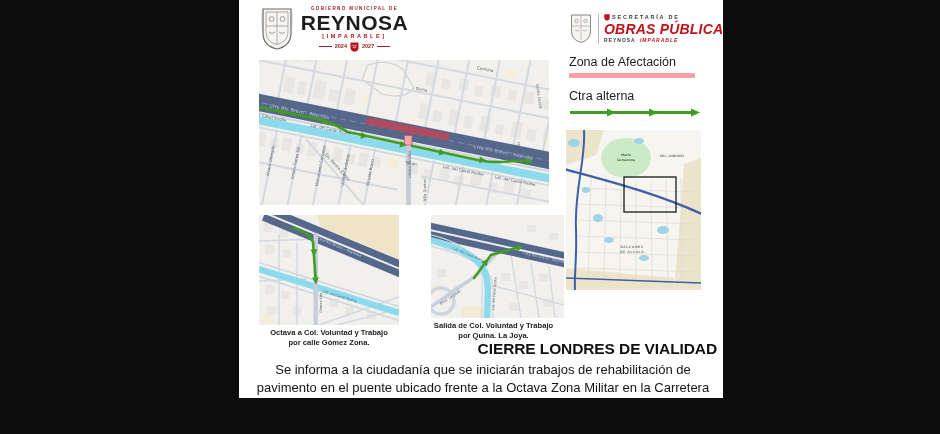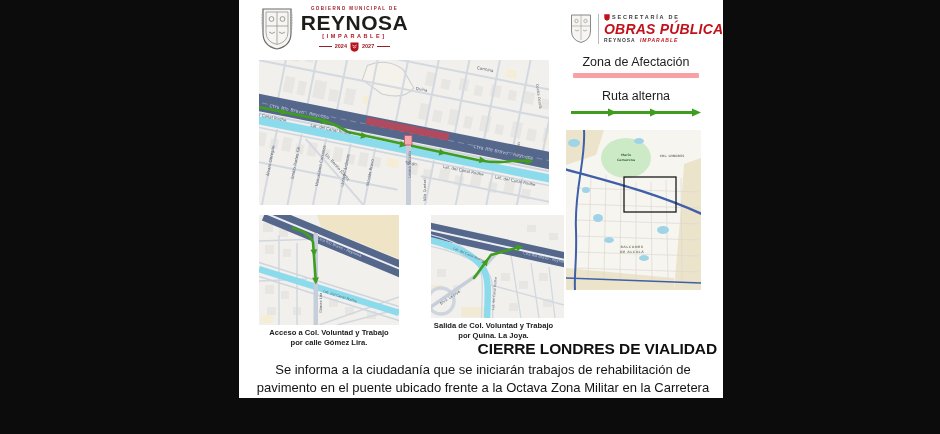--- a/index.html
+++ b/index.html
@@ -22,21 +22,21 @@
   .sec-arms{width:24px;height:32px;flex:0 0 auto;}
   .sec-div{width:1px;height:30px;background:#b9b9b9;flex:0 0 auto;}
   .sec-text{display:flex;flex-direction:column;line-height:1.15;}
   .sec-l1{font-size:5.5px;letter-spacing:1.8px;font-weight:700;color:#3b3b3b;white-space:nowrap;display:flex;align-items:center;gap:2px;}
   .sec-l2{font-size:14px;font-weight:800;font-style:italic;color:#c1121c;letter-spacing:.2px;white-space:nowrap;}
   .sec-l3{font-size:5px;font-weight:700;letter-spacing:1px;white-space:nowrap;margin-top:1px;}
   .sec-l3 .b1{color:#3b3b3b;}
   .sec-l3 .b2{color:#c1121c;font-style:italic;margin-left:2px;}
 
   
-  .legend{position:absolute;left:330px;top:55px;width:134px;display:flex;flex-direction:column;align-items:center;}
+  .legend{position:absolute;left:330px;top:55px;width:134px;display:flex;flex-direction:column;align-items:flex-start;}
   .legend .lab{font-size:12.5px;color:#1d1d1d;white-space:nowrap;}
   .legend .zone-bar{width:126px;height:5px;margin-top:4px;border-radius:1px;}
   .legend .lab2{margin-top:11px;}
   .legend .route-arrow{width:132px;height:13px;margin-top:2px;}
 
   
   .map{position:absolute;overflow:hidden;}
   #main-map{left:20px;top:60px;width:290px;height:145px;}
   #mini-access{left:20px;top:215px;width:140px;height:110px;}
   #mini-exit{left:192px;top:215px;width:133px;height:103px;}
@@ -106,21 +106,21 @@
         <div class="sec-l3">
           <span class="b1">REYNOSA</span>
           <span class="b2">IMPARABLE</span>
         </div>
       </div>
     </div>
 
     <div class="legend">
       <div class="lab">Zona de Afectación</div>
       <div class="zone-bar" style="background: rgb(247, 161, 164);"></div>
-      <div class="lab lab2">Ruta alterna</div>
+      <div class="lab lab2">Ctra alterna</div>
       <div class="route-arrow" style="color: rgb(63, 157, 31);">
         <svg width="132" height="13" viewBox="0 0 132 13">
           <line x1="1" y1="6.5" x2="127" y2="6.5" stroke="currentColor" stroke-width="2.8"></line>
           <polygon points="38,2.5 47,6.5 38,10.5" fill="currentColor"></polygon>
           <polygon points="80,2.5 89,6.5 80,10.5" fill="currentColor"></polygon>
           <polygon points="122,2.5 131,6.5 122,10.5" fill="currentColor"></polygon>
         </svg>
       </div>
     </div>
 
@@ -399,22 +399,22 @@
           <text x="60" y="26" font-size="3.2" fill="#3c6e3c">Mario</text>
           <text x="60" y="30.5" font-size="3.2" fill="#3c6e3c">Camarena</text>
           <text x="106" y="27" font-size="3" fill="#8a8578">COL. LONDRES</text>
           <text x="66" y="118" font-size="3.2" fill="#8a8578" letter-spacing="0.5">BALCONES</text>
           <text x="66" y="122.5" font-size="3.2" fill="#8a8578" letter-spacing="0.5">DE ALCALÁ</text>
         </g>
       </svg>
     </div>
 
     <div id="cap-access" class="mini-caption">
-      <div>Acceso a Col. Voluntad y Trabajo</div>
-      <div>por calle Gómez Lira.</div>
+      <div>Octava a Col. Voluntad y Trabajo</div>
+      <div>por calle Gómez Zona.</div>
     </div>
     <div id="cap-exit" class="mini-caption">
       <div>Salida de Col. Voluntad y Trabajo</div>
       <div>por Quina. La Joya.</div>
     </div>
 
     <div class="notice-title">CIERRE LONDRES DE VIALIDAD</div>
     <div class="notice-body">Se informa a la ciudadanía que se iniciarán trabajos de rehabilitación de pavimento en el puente ubicado frente a la Octava Zona Militar en la Carretera Reynosa - Rio Bravo por lo cual se encontrará cerrado, desviando el trafico por la lateral del mismo. Al igual se encontrará cerrado el acceso a la colonia Voluntad y Trabajo por la calle Leona Vicario. Se invita a la ciudadanía a planificar sus rutas y tomar vías alternas.</div>
 
   </div>

